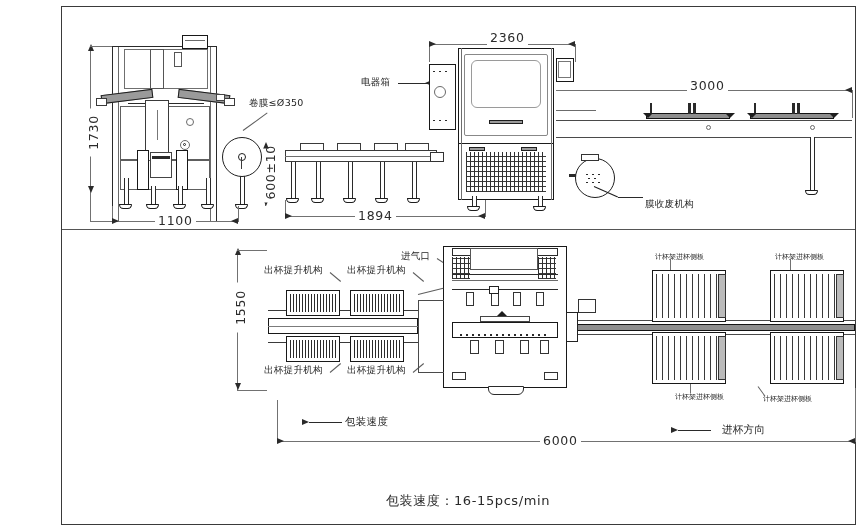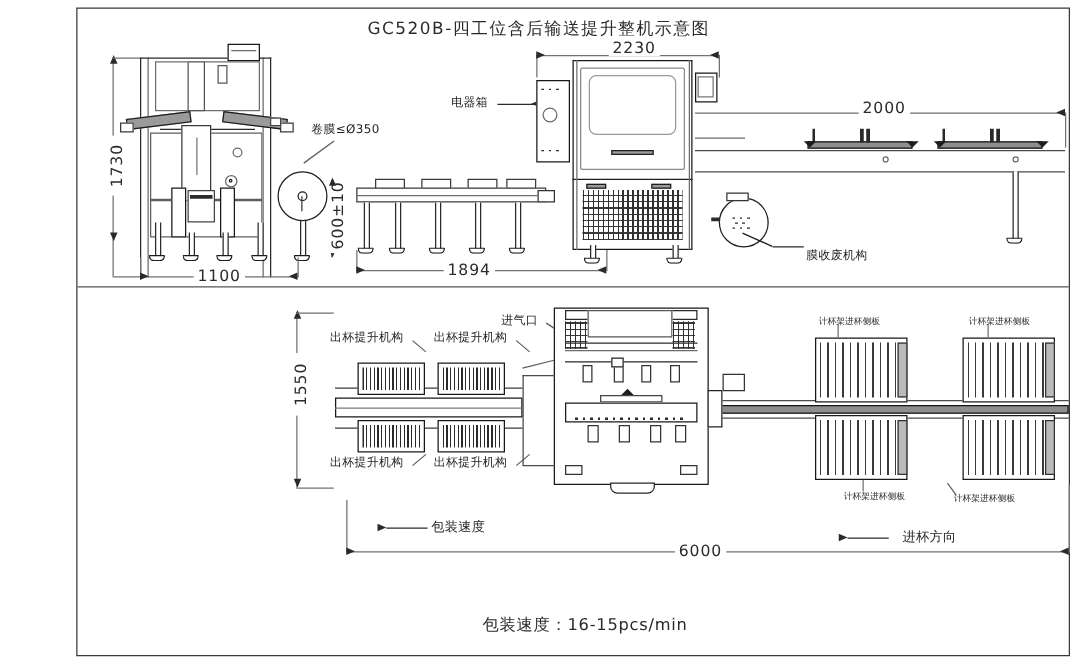--- a/index.html
+++ b/index.html
@@ -77,21 +77,20 @@
   .dotrow{position:absolute;background:
      repeating-linear-gradient(90deg,#2b2b2b 0px,#2b2b2b 2px,rgba(0,0,0,0) 2px,rgba(0,0,0,0) 6px);}
 </style>
 </head>
 <body>
 
 <div id="sheet">
 
   <div class="frame"></div>
 
-  <div class="title">GC520B-四工位含后输送提升整机示意图</div>
 
   <div>
 
     <div class="ln v thin" style="left:90px;top:46px;height:175px;"></div>
     <div class="arrU" style="left:88px;top:44px;"></div>
     <div class="arrD" style="left:88px;top:186px;"></div>
     <div class="dim-v" style="left:69px;top:125px;width:42px;text-align:center;">1730</div>
     <div class="ln h thin" style="left:90px;top:46px;width:22px;"></div>
     <div class="ln h thin" style="left:90px;top:221px;width:22px;"></div>
 
@@ -215,21 +214,21 @@
     </div>
 
     <div class="box-thick" style="left:556px;top:58px;width:18px;height:24px;"></div>
     <div class="box" style="left:558px;top:61px;width:13px;height:17px;border-color:#777;"></div>
 
     <div class="ln h thin" style="left:429px;top:44px;width:146px;"></div>
     <div class="ln v thin" style="left:429px;top:44px;height:18px;"></div>
     <div class="ln v thin" style="left:575px;top:44px;height:18px;"></div>
     <div class="arrR" style="left:429px;top:41px;"></div>
     <div class="arrL" style="left:568px;top:41px;"></div>
-    <div class="dim" style="left:487px;top:30px;">2230</div>
+    <div class="dim" style="left:487px;top:30px;">2360</div>
 
     <div class="circ" style="left:575px;top:158px;width:40px;height:40px;"></div>
     <div class="box" style="left:581px;top:154px;width:18px;height:7px;border-color:#333;"></div>
     <div class="dotrow" style="left:586px;top:174px;width:16px;height:1px;"></div>
     <div class="dotrow" style="left:588px;top:178px;width:12px;height:1px;"></div>
     <div class="dotrow" style="left:586px;top:182px;width:16px;height:1px;"></div>
     <div class="dark" style="left:569px;top:174px;width:7px;height:3px;"></div>
     <div class="diag" style="left:594px;top:186px;width:26px;transform:rotate(24deg);background:#1d1d1d;"></div>
     <div class="ln h thin" style="left:618px;top:197px;width:25px;background:#2a2a2a;"></div>
     <div class="lbl" style="left:645px;top:198px;">膜收废机构</div>
@@ -251,21 +250,21 @@
     <div class="tri-dark" style="left:747px;top:113px;"></div>
     <div class="tri-dark" style="left:829px;top:113px;"></div>
     <div class="circ-thin" style="left:706px;top:125px;width:5px;height:5px;"></div>
     <div class="circ-thin" style="left:810px;top:125px;width:5px;height:5px;"></div>
     <div class="leg" style="left:810px;top:137px;height:55px;"></div>
     <div class="foot" style="left:805px;top:190px;"></div>
 
     <div class="ln h thin" style="left:556px;top:90px;width:296px;"></div>
     <div class="ln v thin" style="left:852px;top:90px;height:28px;"></div>
     <div class="arrL" style="left:845px;top:87px;"></div>
-    <div class="dim" style="left:687px;top:78px;">2000</div>
+    <div class="dim" style="left:687px;top:78px;">3000</div>
   </div>
 
   <div class="ln h" style="left:62px;top:229px;width:793px;background:#555;"></div>
 
   <div>
 
     <div class="ln v thin" style="left:237px;top:250px;height:140px;"></div>
     <div class="arrU" style="left:235px;top:248px;"></div>
     <div class="arrD" style="left:235px;top:383px;"></div>
     <div class="dim-v" style="left:215px;top:300px;width:44px;text-align:center;">1550</div>

